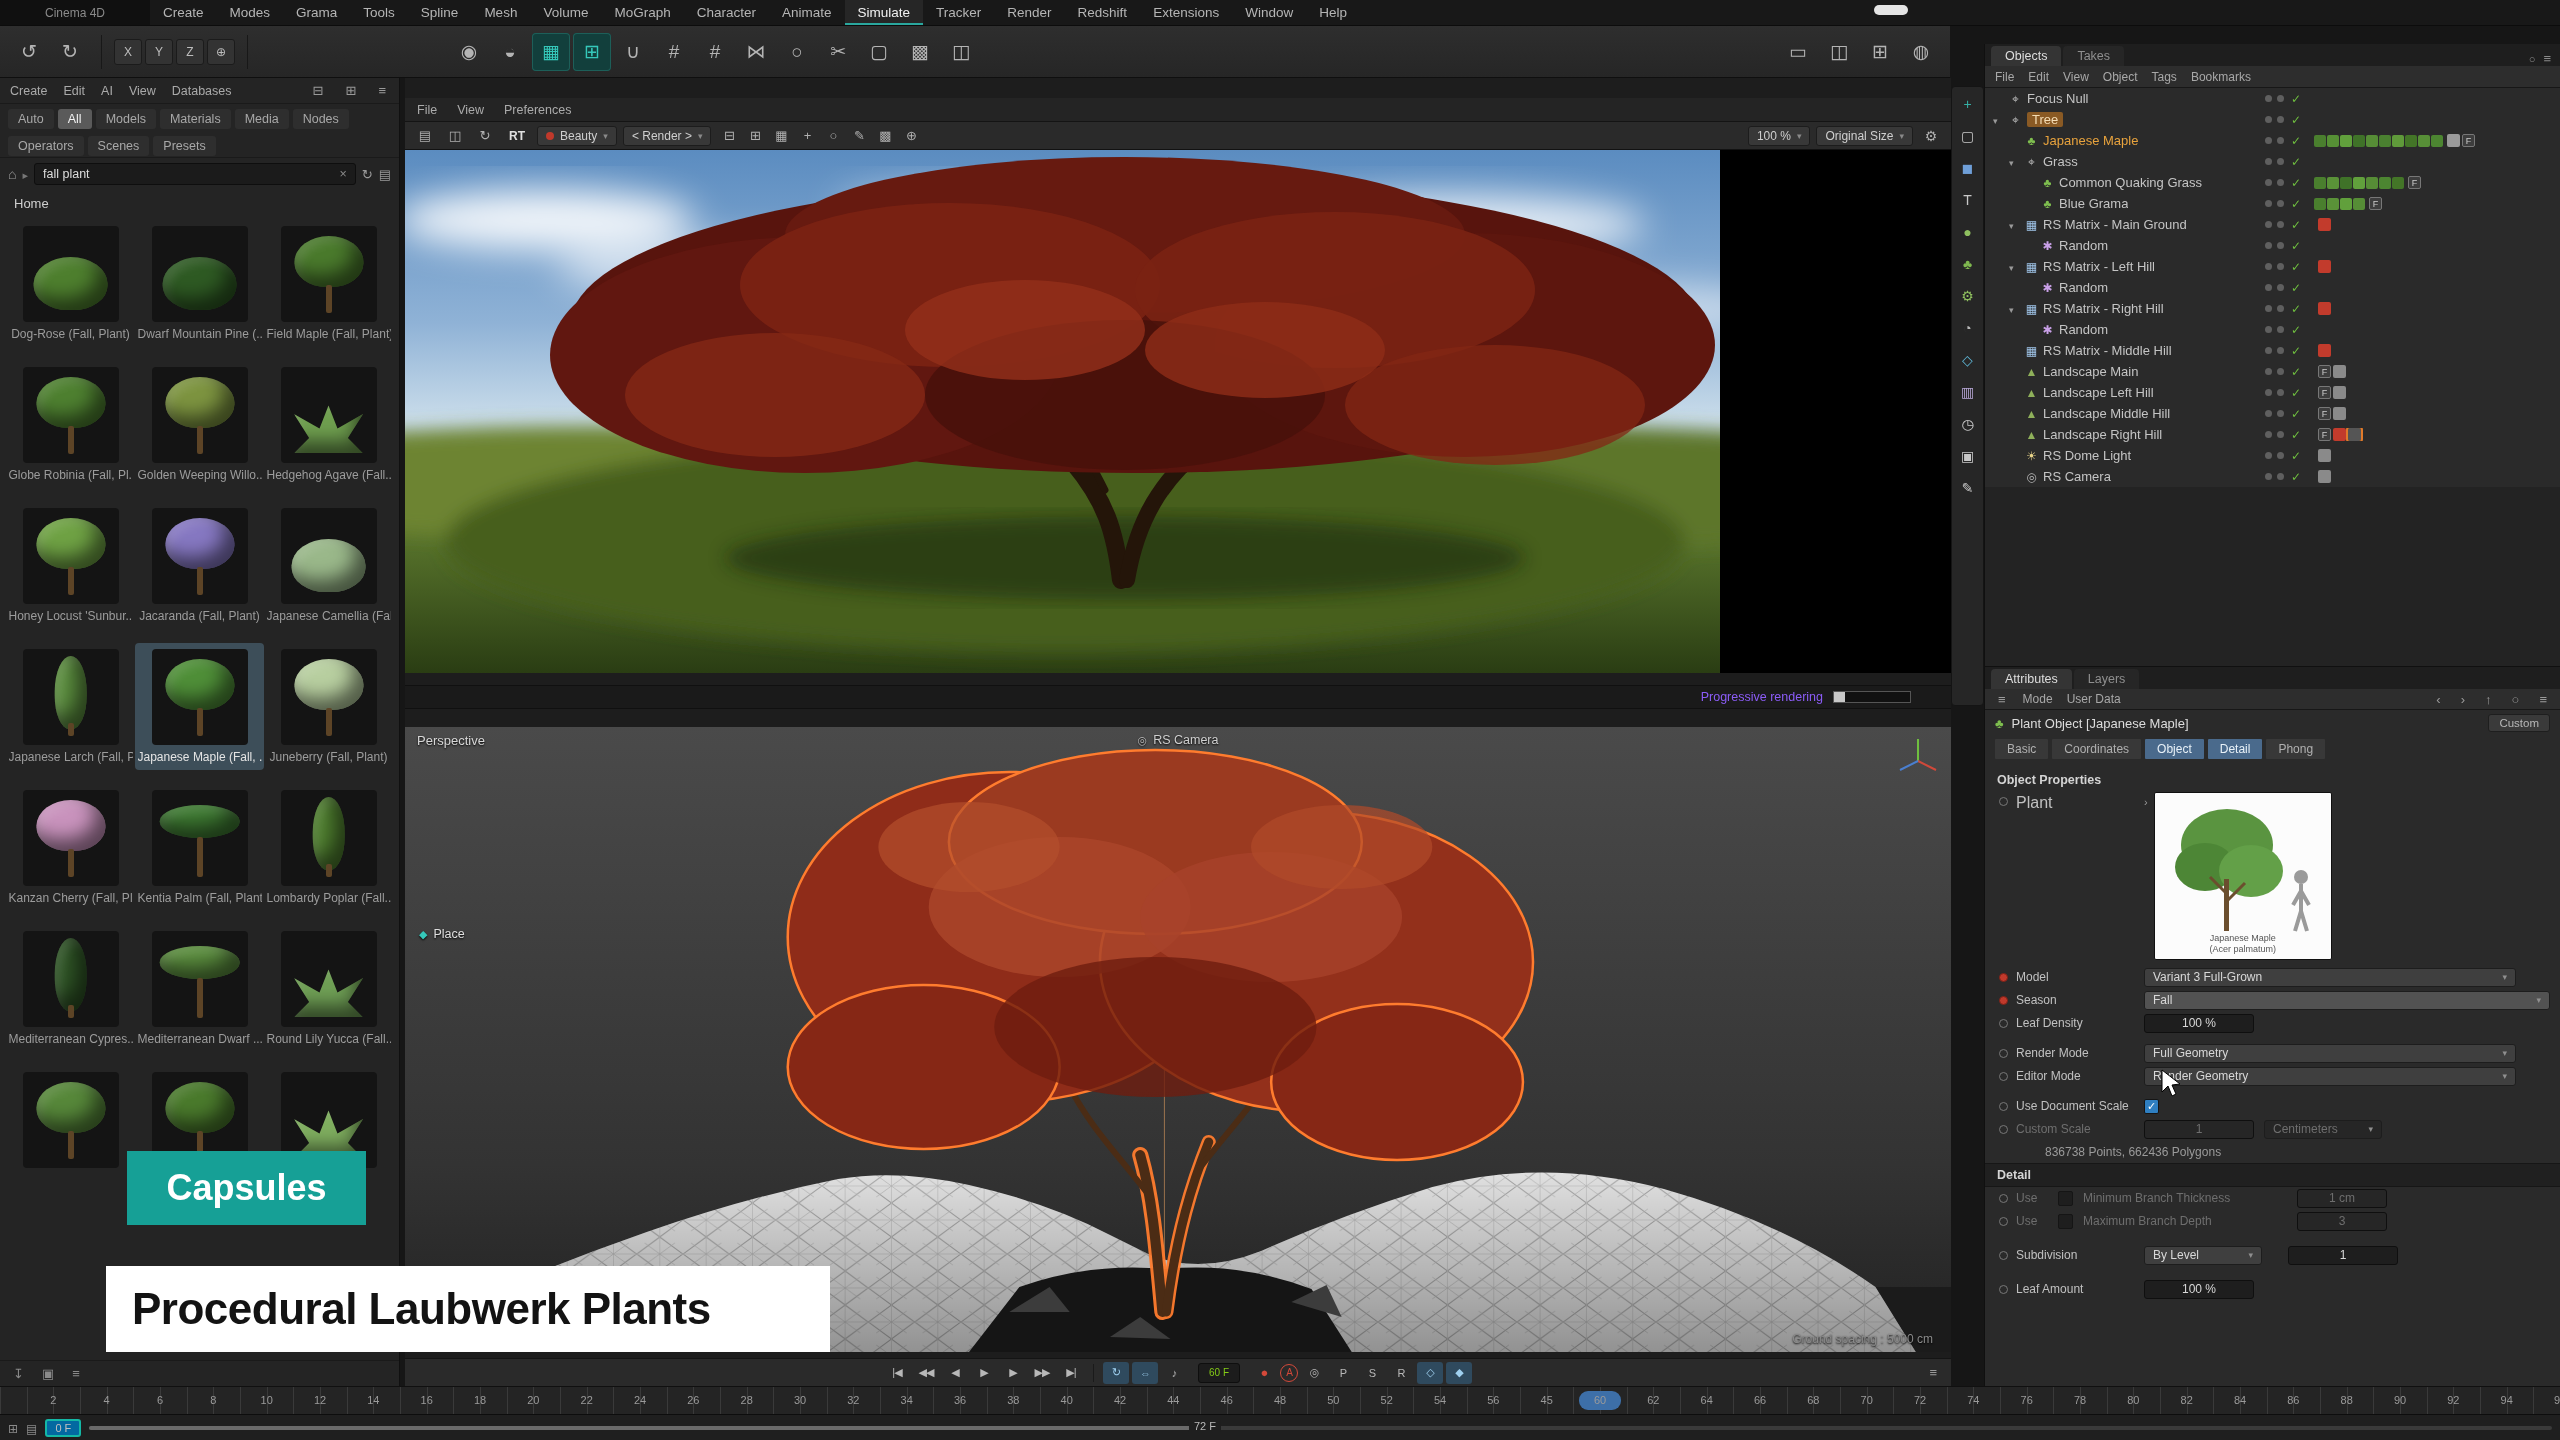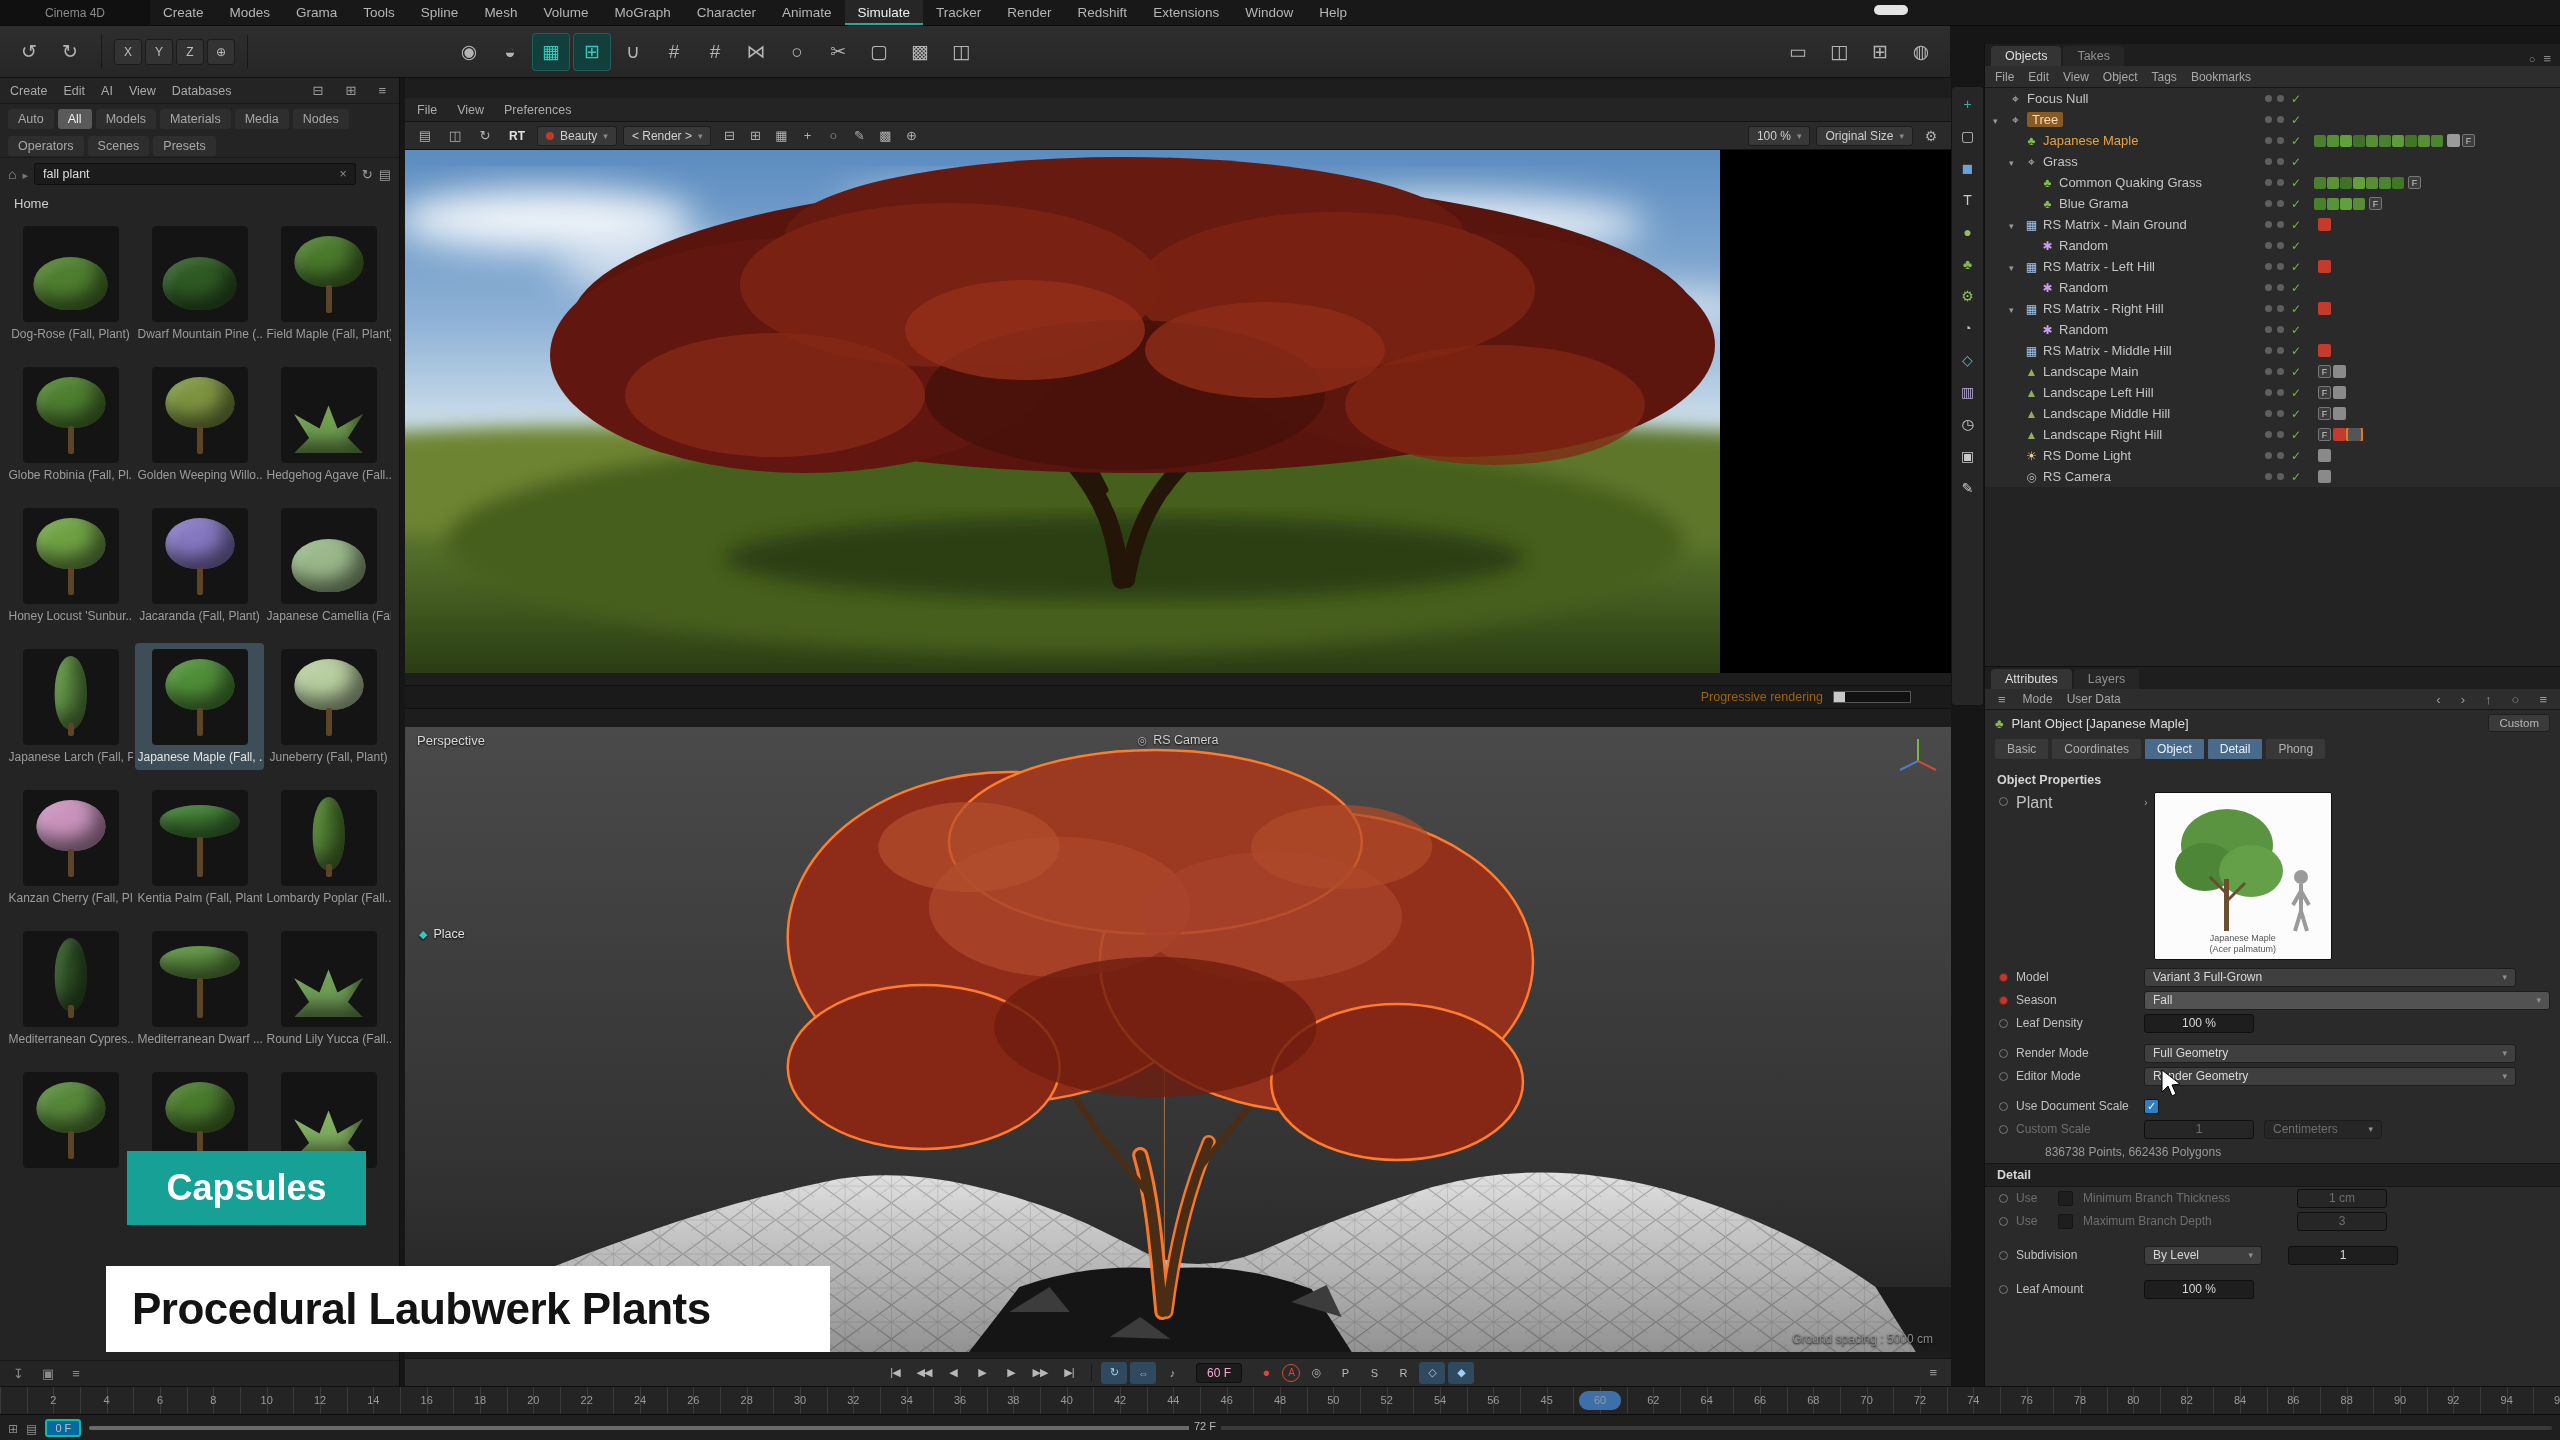--- a/index.html
+++ b/index.html
@@ -87,43 +87,43 @@
     align-items:center;gap:6px;padding:0 8px;color:#cfcfcf;}
   .rv-chip .dot{width:8px;height:8px;border-radius:50%;background:#c0392b;}
   .rv-chip::after{content:"▾";font-size:9px;color:#8a8a8a;}
   .rv-right{margin-left:auto;display:flex;align-items:center;gap:6px;}
   .rv-gear::before{content:"⚙";color:#b0b0b0;font-size:14px;}
   .rv-canvas{height:523px;background:#000;display:flex;}
   .rv-img{width:1315px;height:523px;display:block;}
   .rv-black{flex:1;background:#000;}
   .rv-progress{height:24px;margin-top:12px;background:#1a1a1a;display:flex;align-items:center;
     justify-content:flex-end;gap:10px;padding:0 40px;border-top:1px solid #101010;border-bottom:1px solid #101010;}
-  .rv-progress span{font-size:12.5px;color:#a16207;text-align:center;}
+  .rv-progress span{font-size:12.5px;color:#8b5cf6;text-align:center;}
   .pbar{width:78px;height:12px;border:1px solid #555;background:#111;}
   .pbar i{display:block;height:100%;background:#c8c8c8;}
   .vp{margin-top:18px;height:625px;position:relative;background:#333;}
   .vp-img{position:absolute;inset:0;width:100%;height:100%;}
   .vp-label{position:absolute;left:12px;top:6px;font-size:13px;color:#d8d8d8;text-shadow:0 1px 2px #000;}
   .vp-cam{position:absolute;left:50%;top:6px;transform:translateX(-50%);font-size:12.5px;color:#cfcfcf;
     text-shadow:0 1px 2px #000;display:flex;gap:6px;align-items:center;}
   .vp-cam::before{content:"◎";font-size:11px;color:#bbb;}
   .vp-place{position:absolute;left:14px;top:200px;font-size:12.5px;color:#e0e0e0;text-shadow:0 1px 2px #000;
     display:flex;gap:6px;align-items:center;}
   .vp-place::before{content:"◆";color:#35c8ba;font-size:11px;}
   .vp-hud{position:absolute;right:18px;bottom:6px;font-size:12px;color:#8a8a8a;text-shadow:0 1px 2px #000;}
   .gizmo{position:absolute;right:10px;top:6px;}
   .anim-bar{margin-top:6px;height:28px;background:#2a2a2a;border-top:1px solid #141414;
     display:flex;align-items:center;justify-content:center;gap:3px;padding:0 10px;}
   .ti{min-width:26px;height:22px;display:flex;align-items:center;justify-content:center;border-radius:3px;
     color:#b8b8b8;font-size:11px;letter-spacing:-1px;padding:0 3px;}
   .ti.active{background:#2f4a5e;color:#9fd0ef;}
   .ti.red{color:#d4493a;font-size:13px;}
   .ti.ring{border:1px solid #d4493a;border-radius:50%;width:18px;min-width:18px;height:18px;font-size:10px;}
-  .frame-field{height:20px;background:#1c1c1c;border:1px solid #0e0e0e;border-radius:3px;color:#f9a8d4;
-    font-size:12px;display:flex;align-items:center;padding:0 10px;margin:16px 8px;}
+  .frame-field{height:20px;background:#1c1c1c;border:1px solid #0e0e0e;border-radius:3px;color:#84cc16;
+    font-size:10px;display:flex;align-items:center;padding:0 10px;margin:16px 8px;}
   .anim-sep{width:1px;height:18px;background:#1a1a1a;margin:0 6px;}
   .anim-end{position:absolute;right:14px;color:#9a9a9a;font-size:13px;}
 
   
   #side-strip{position:absolute;left:1951px;top:86px;width:33px;height:620px;background:#262626;
     border:1px solid #141414;border-radius:4px;display:flex;flex-direction:column;align-items:center;
     padding:4px 0;gap:6px;}
   .sti{width:26px;height:26px;display:flex;align-items:center;justify-content:center;font-size:14px;border-radius:3px;}
 
   

